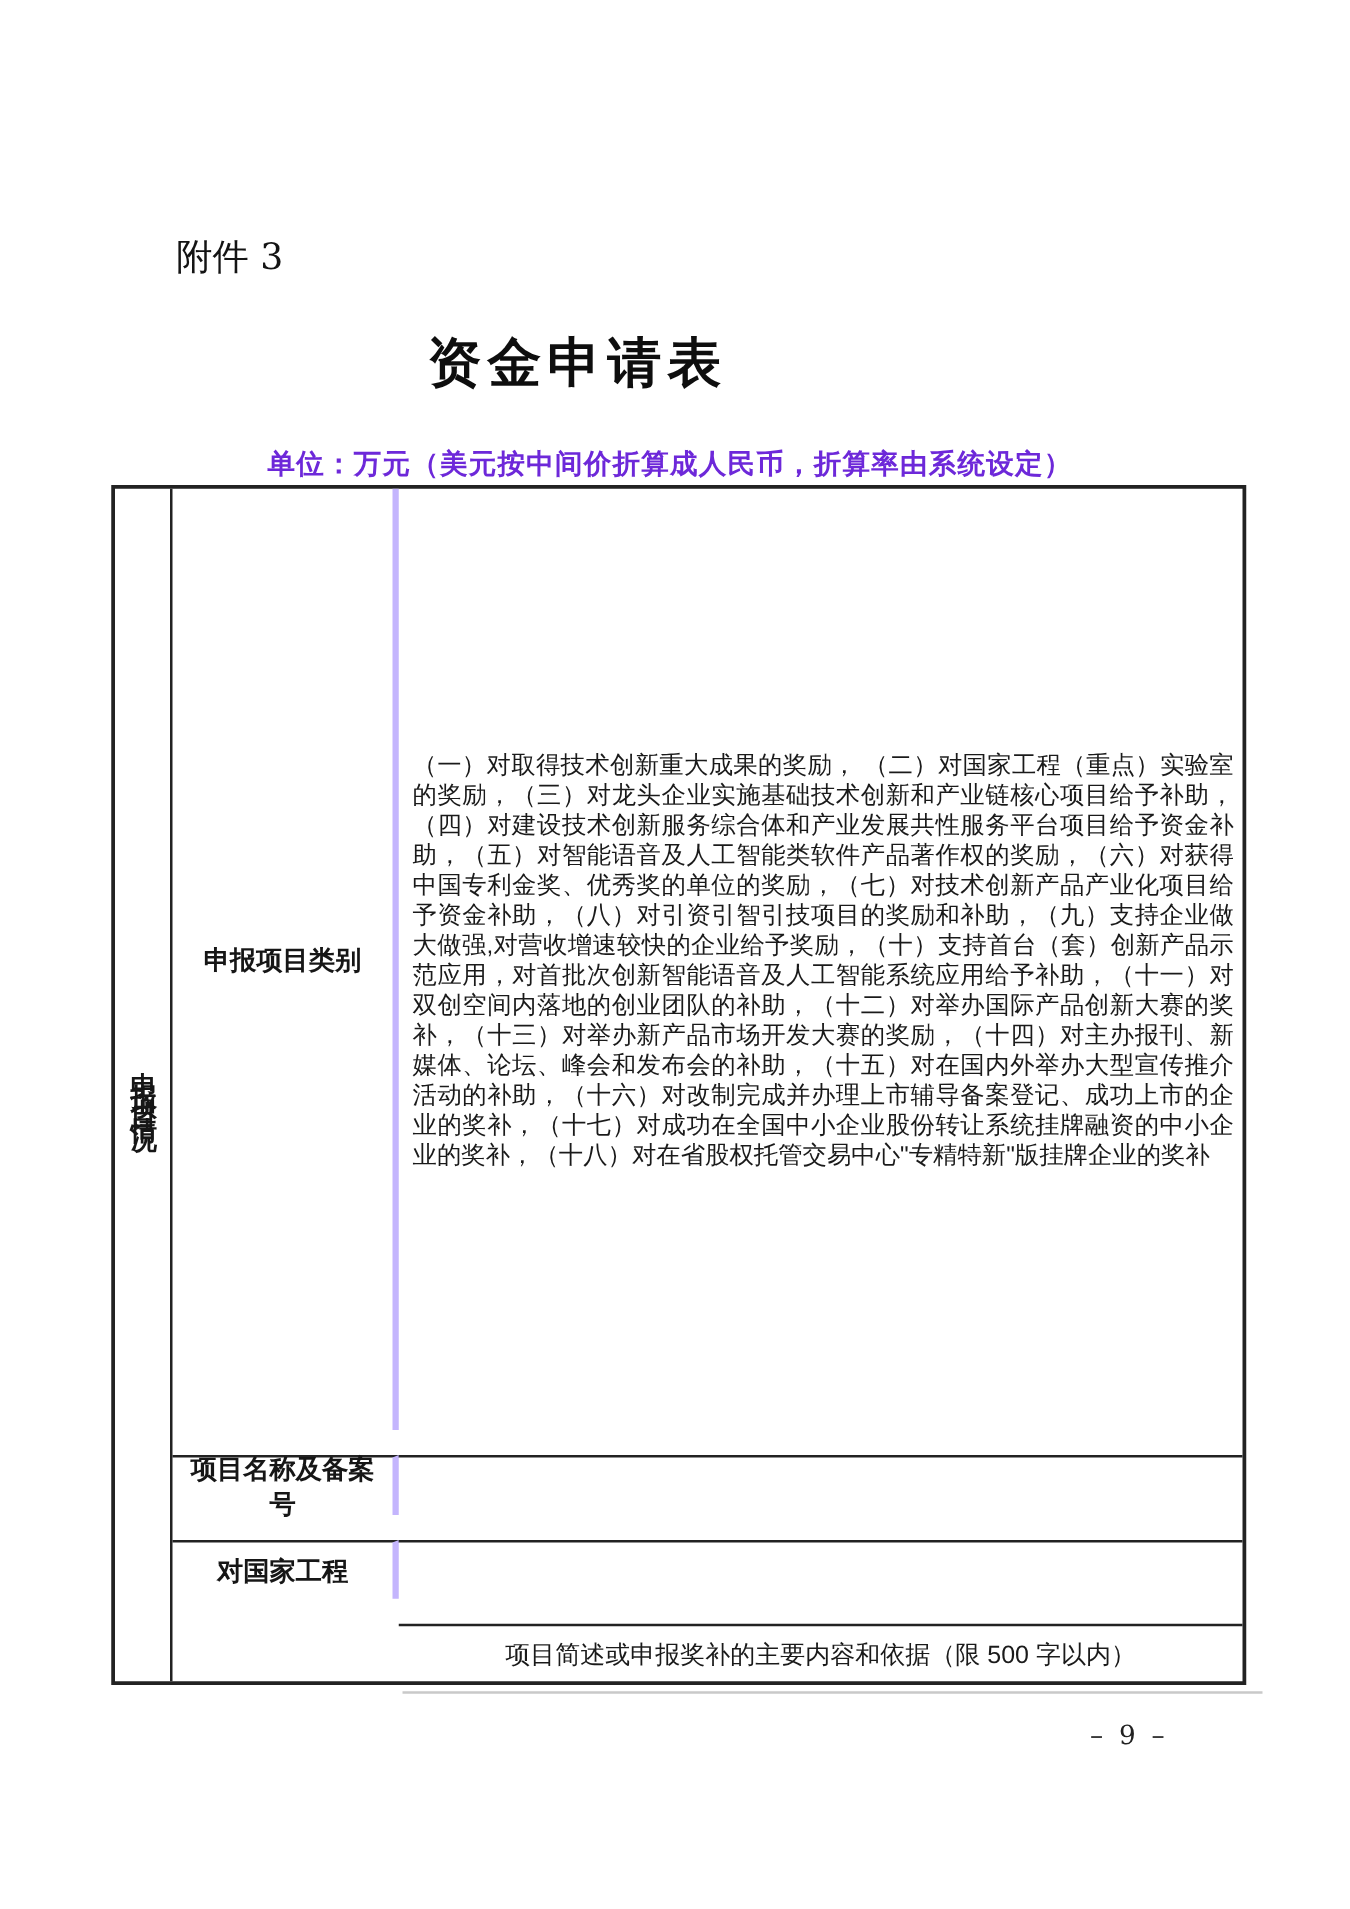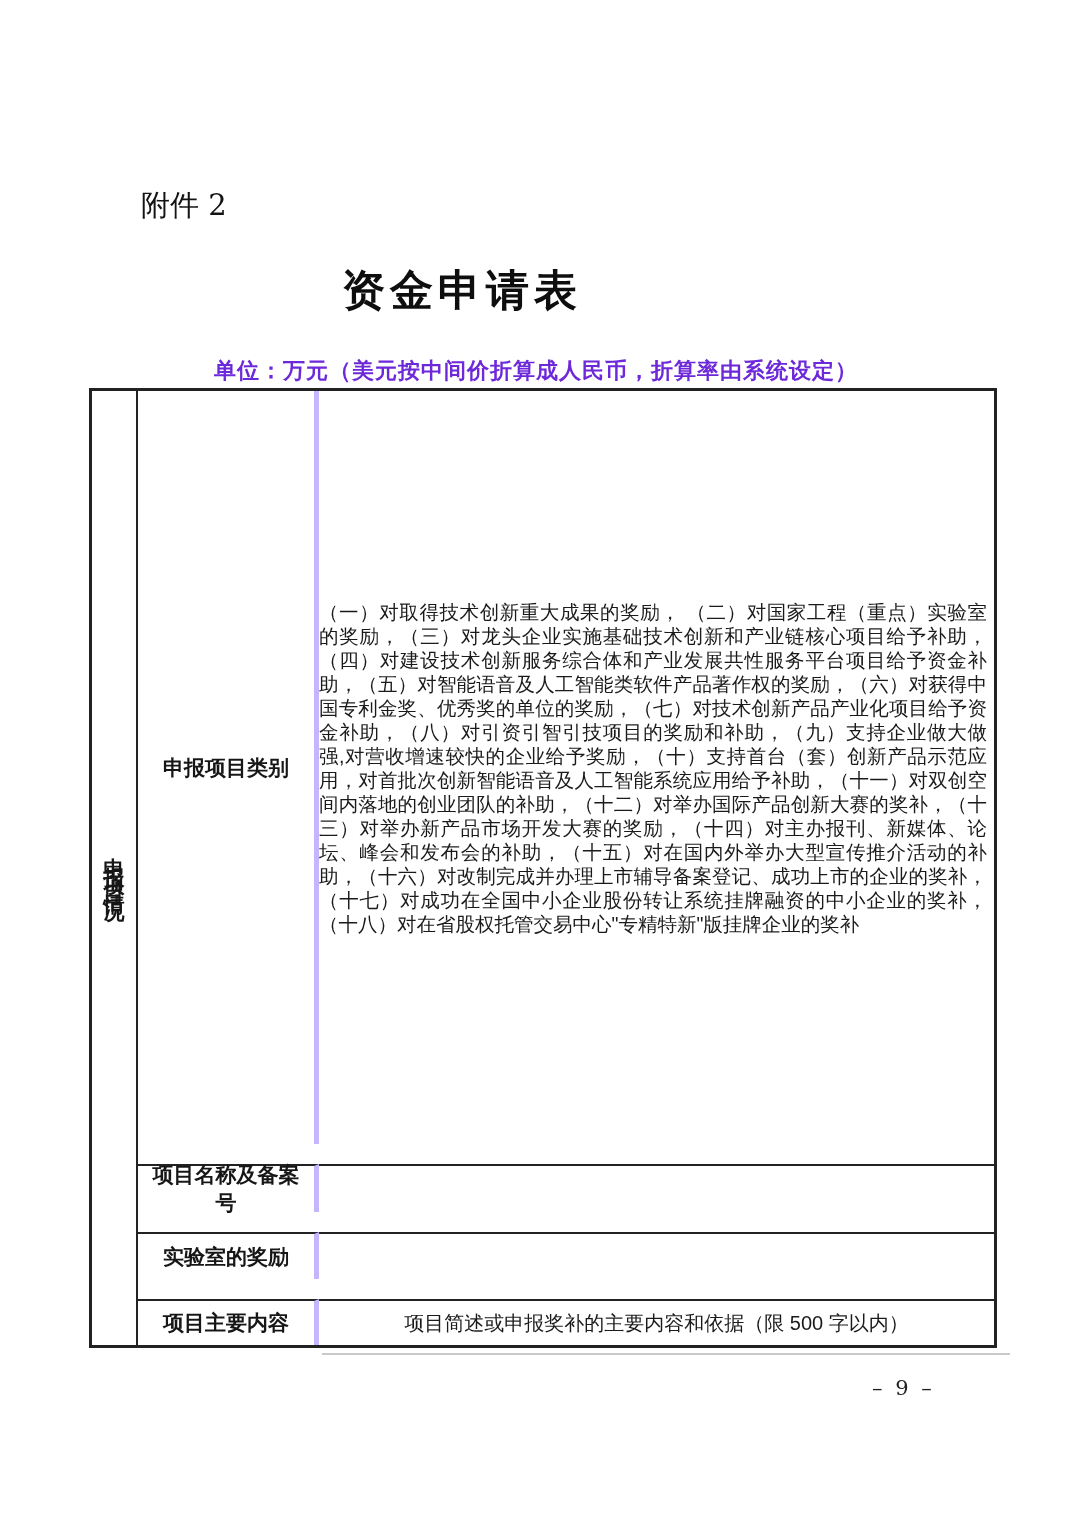--- a/index.html
+++ b/index.html
@@ -86,21 +86,21 @@
   }
   .content-cell { grid-column: 3; }
   .bt { border-top: 2px solid #222222; margin-top: 20px; }
   .r1 { grid-row: 1; }
   .r2 { grid-row: 2; }
   .r3 { grid-row: 3; }
   .r4 { grid-row: 4; }
   .category-content {
     display: flex;
     align-items: center;
-    padding: 0 7px 0 0;
+    padding: 0 7px 0 11px;
   }
   .category-content p {
     font-size: 19.5px;
     line-height: 24px;
     text-align: justify;
     font-weight: 500;
     color: #1a1a1a;
   }
   .centered-content {
     display: flex;
@@ -128,21 +128,21 @@
     letter-spacing: 3px;
     font-family: "DejaVu Serif", serif;
     color: #222222;
   }
 </style>
 </head>
 <body>
 
 <div class="page">
 
-  <div class="attachment-label">附件 2</div>
+  <div class="attachment-label">附件 3</div>
 
   <div class="doc-title">资金申请表</div>
 
   <div class="unit-note">单位：万元（美元按中间价折算成人民币，折算率由系统设定）</div>
 
   <div class="form-table">
 
     <div class="cell section-cell">
       <span class="vertical-text">申报项目情况</span>
     </div>
@@ -155,29 +155,26 @@
     </div>
 
     <div class="cell label-cell bt r2">
       <span>项目名称及备案号</span>
     </div>
     <div class="cell content-cell centered-content bt r2">
       <span></span>
     </div>
 
     <div class="cell label-cell bt r3">
-      <span>实验室的奖励</span>
+      <span>对国家工程</span>
     </div>
     <div class="cell content-cell centered-content bt r3">
       <span></span>
     </div>
 
-    <div class="cell label-cell bt r4">
-      <span>项目主要内容</span>
-    </div>
     <div class="cell content-cell centered-content bt r4">
       <span>项目简述或申报奖补的主要内容和依据（限 500 字以内）</span>
     </div>
 
   </div>
 
   <div class="scan-line"></div>
 
   <div class="page-number">– 9 –</div>
 

